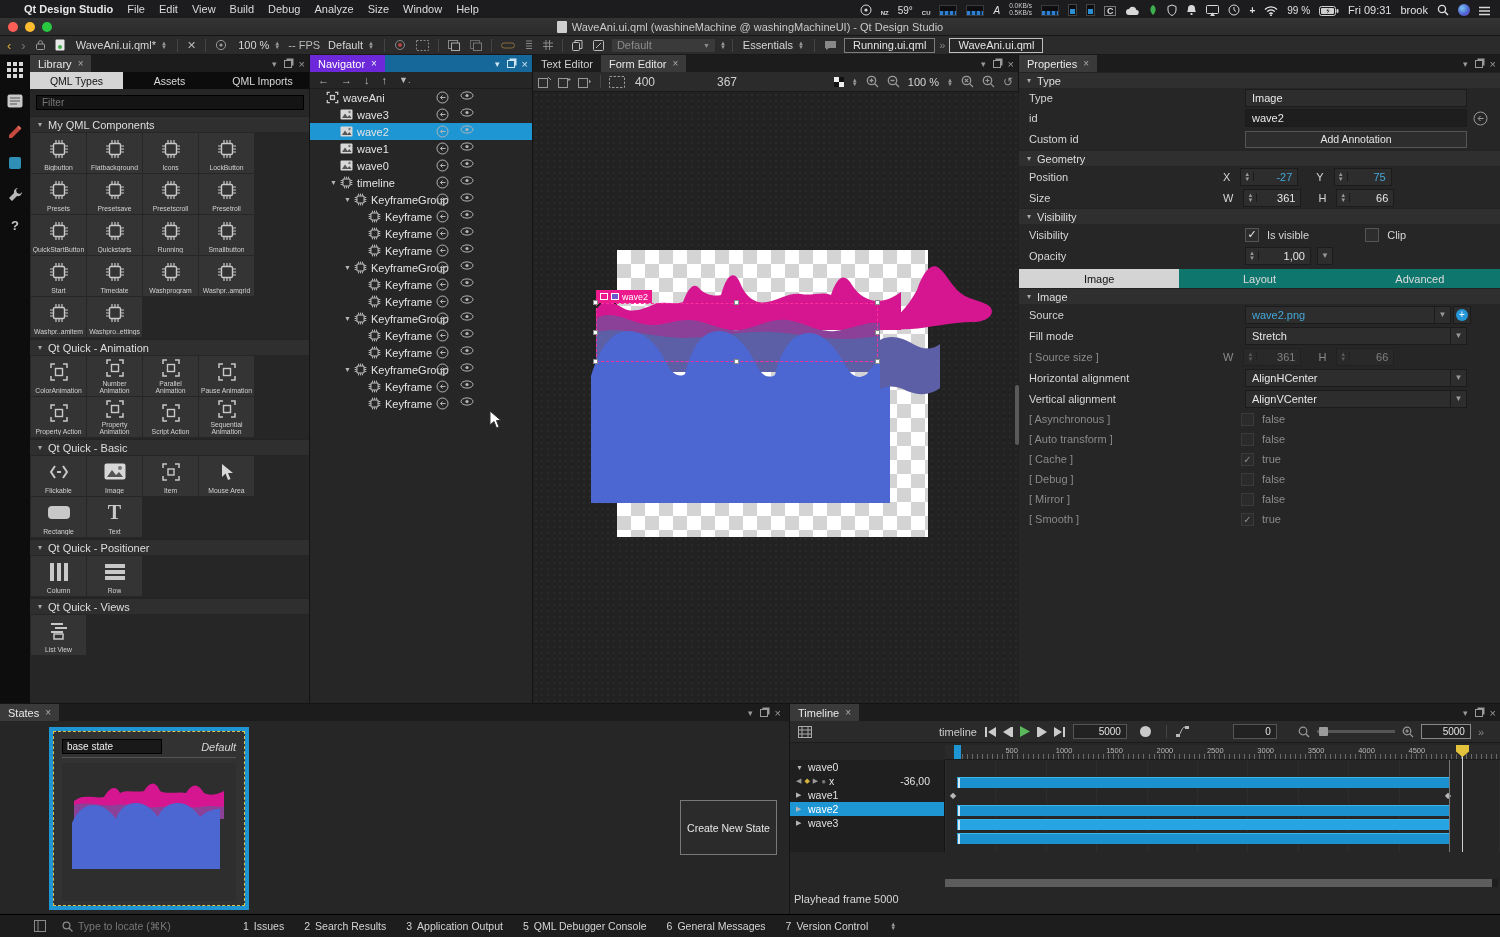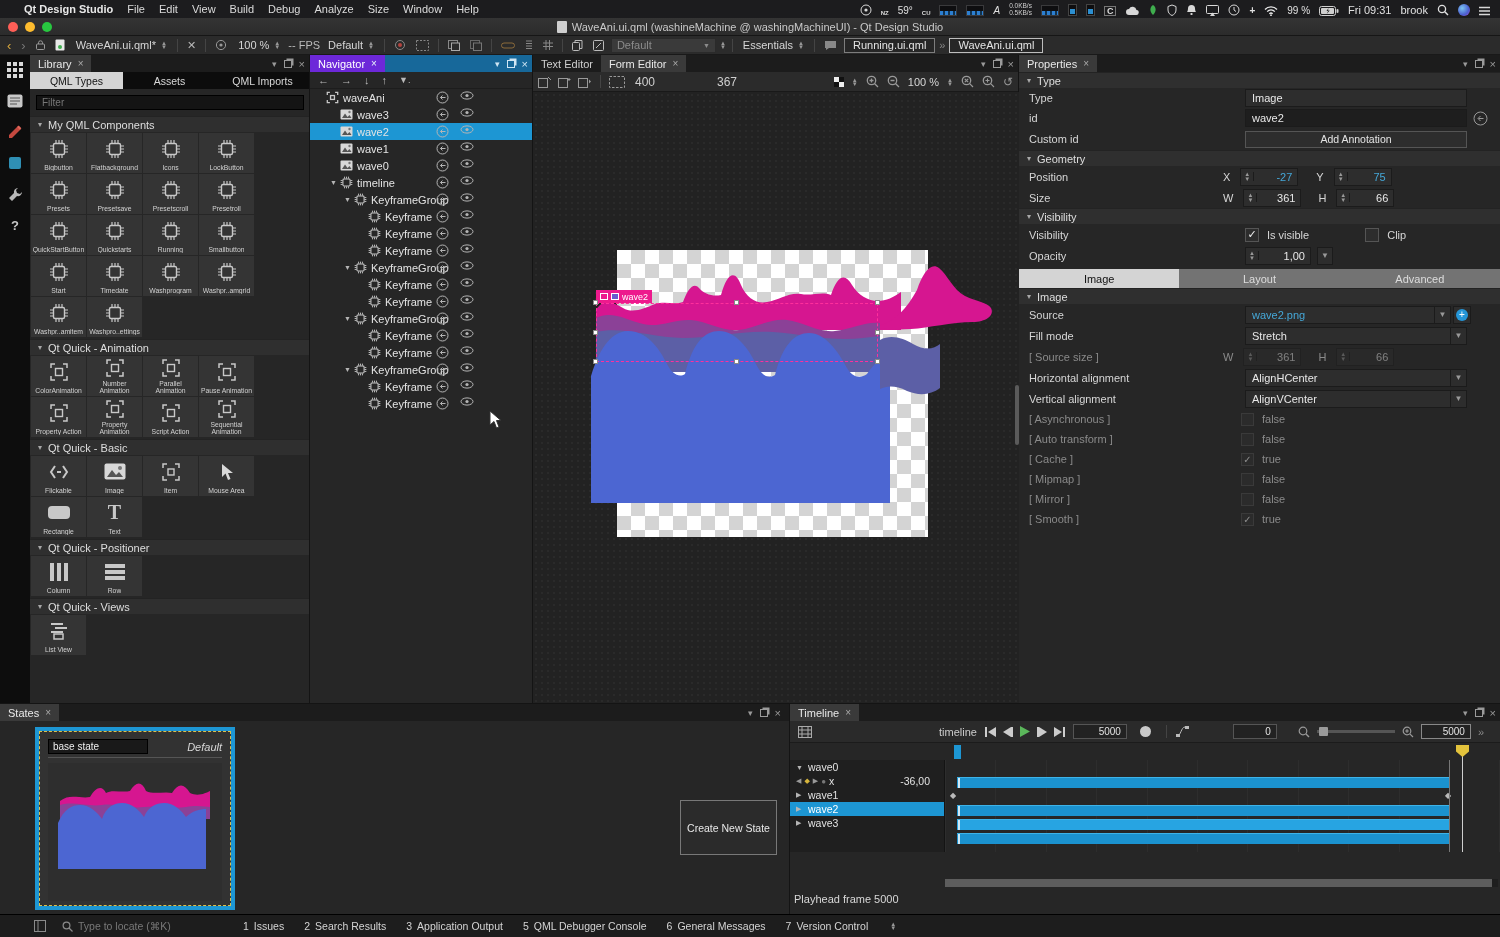--- a/index.html
+++ b/index.html
@@ -101,26 +101,26 @@
 .blue{color:#45a7d7 !important}
 .ccombo{height:18px;background:#2d2d2d;border:1px solid #1b1b1b;display:flex;align-items:center;width:222px}
 .ccombo .cv{flex:1;padding:0 6px;font-size:11px;color:#e8e8e8}
 .ccombo .dd{width:16px;align-self:stretch;border-left:1px solid #1b1b1b;display:flex;align-items:center;justify-content:center;color:#999;font-size:8px}
 .cb{width:14px;height:14px;background:#2d2d2d;border:1px solid #555;position:relative}
 .cb.checked::after{content:"✓";position:absolute;inset:0;display:flex;align-items:center;justify-content:center;color:#f0f0f0;font-size:11px}
 .fcb{width:13px;height:13px;background:#2b2b2b;border:1px solid #3a3a3a;position:relative}
 .fcb.checked::after{content:"✓";position:absolute;inset:0;display:flex;align-items:center;justify-content:center;color:#8d8d8d;font-size:10px}
 .gray{color:#8a8a8a !important}
 .ptabs3{height:19px;display:flex;margin-top:3px}
-.ptb{flex:1;display:flex;align-items:center;justify-content:center;background:#737373;color:#ddd;font-size:11px}
+.ptb{flex:1;display:flex;align-items:center;justify-content:center;background:#0f766e;color:#ddd;font-size:11px}
 .ptb.active{background:#d4d4d4;color:#111}
 .annot{height:17px;background:#2d2d2d;border:1px solid #555;display:flex;align-items:center;justify-content:center;color:#e4e4e4;font-size:10.5px;width:222px}
 
 
-.statecard{position:absolute;left:35px;top:23px;width:200px;height:183px;background:#1d96d3;padding:4px}
+.statecard{position:absolute;left:49px;top:23px;width:200px;height:183px;background:#1d96d3;padding:4px}
 .statein{width:100%;height:100%;background:#323232;border:1px dashed #dcc04a;padding:4px 8px;display:flex;flex-direction:column}
 .sthead{display:flex;align-items:center;justify-content:space-between;height:22px;border-bottom:1px solid #555}
 .stname{width:100px;height:15px;background:#191919;border:1px solid #000;color:#eee;font-size:10px;padding:0 4px}
 .stdef{font-style:italic;color:#d8d8d8;font-size:11px}
 .stthumb{flex:1;margin-top:5px;background:#2e2e2e;display:flex;align-items:center;justify-content:center}
 .newstate{position:absolute;left:680px;top:96px;width:97px;height:55px;background:#2b2b2b;border:1px solid #787878;display:flex;align-items:center;justify-content:center;color:#e8e8e8;font-size:10.5px;text-align:center}
 
 
 .ttool{height:22px;background:#2a2a2a;border-bottom:1px solid #1b1b1b;display:flex;align-items:center;gap:7px;padding:0 8px;color:#ccc}
 .tlbox{height:15px;border:1px solid #555;background:#222;min-width:44px;display:flex;align-items:center;justify-content:flex-end;padding:0 5px;font-size:10px;color:#e2e2e2}
@@ -1650,21 +1650,21 @@
 
       <div class="prow">
         <span class="gray">[ Cache ]</span>
         <span class="pctl" style="left:222px;gap:8px">
           <span class="fcb checked"></span>
           <span class="gray">true</span>
         </span>
       </div>
 
       <div class="prow">
-        <span class="gray">[ Mipmap ]</span>
+        <span class="gray">[ Debug ]</span>
         <span class="pctl" style="left:222px;gap:8px">
           <span class="fcb unchecked"></span>
           <span class="gray">false</span>
         </span>
       </div>
 
       <div class="prow">
         <span class="gray">[ Mirror ]</span>
         <span class="pctl" style="left:222px;gap:8px">
           <span class="fcb unchecked"></span>
@@ -1782,20 +1782,34 @@
         <i style="position:absolute;left:2px;top:-3px;width:9px;height:9px;background:#9a9a9a;border-radius:1px"></i>
       </span>
     <span>
         <svg width="12" height="12">
           <circle cx="5" cy="5" r="3.8" fill="none" stroke="#999" stroke-width="1.2"></circle>
           <path d="M7.8 7.8 11 11M3.2 5h3.6M5 3.2v3.6" stroke="#999" stroke-width="1.2"></path>
         </svg>
       </span>
     <span class="tlbox" style="border-color:#888;min-width:50px">5000</span>
     <span style="color:#888">»</span>
+  </div>
+  <div class="ruler">
+    <div class="rlabels">
+        <span>0</span>
+        <span>500</span>
+        <span>1000</span>
+        <span>1500</span>
+        <span>2000</span>
+        <span>2500</span>
+        <span>3000</span>
+        <span>3500</span>
+        <span>4000</span>
+        <span>4500</span>
+      </div>
   </div>
   <div class="bmark"></div>
   <div class="trackarea"></div>
   <div style="position:absolute;left:0;top:56px;width:155px;height:92px;background:#1f1f1f;border-right:1px solid #141414">
     <div class="trow">
         <span class="texp">▼</span>
         <span>wave0</span>
       </div>
     <div class="trow" style="gap:3px">
       <span style="color:#999;font-size:7px">◀</span>

